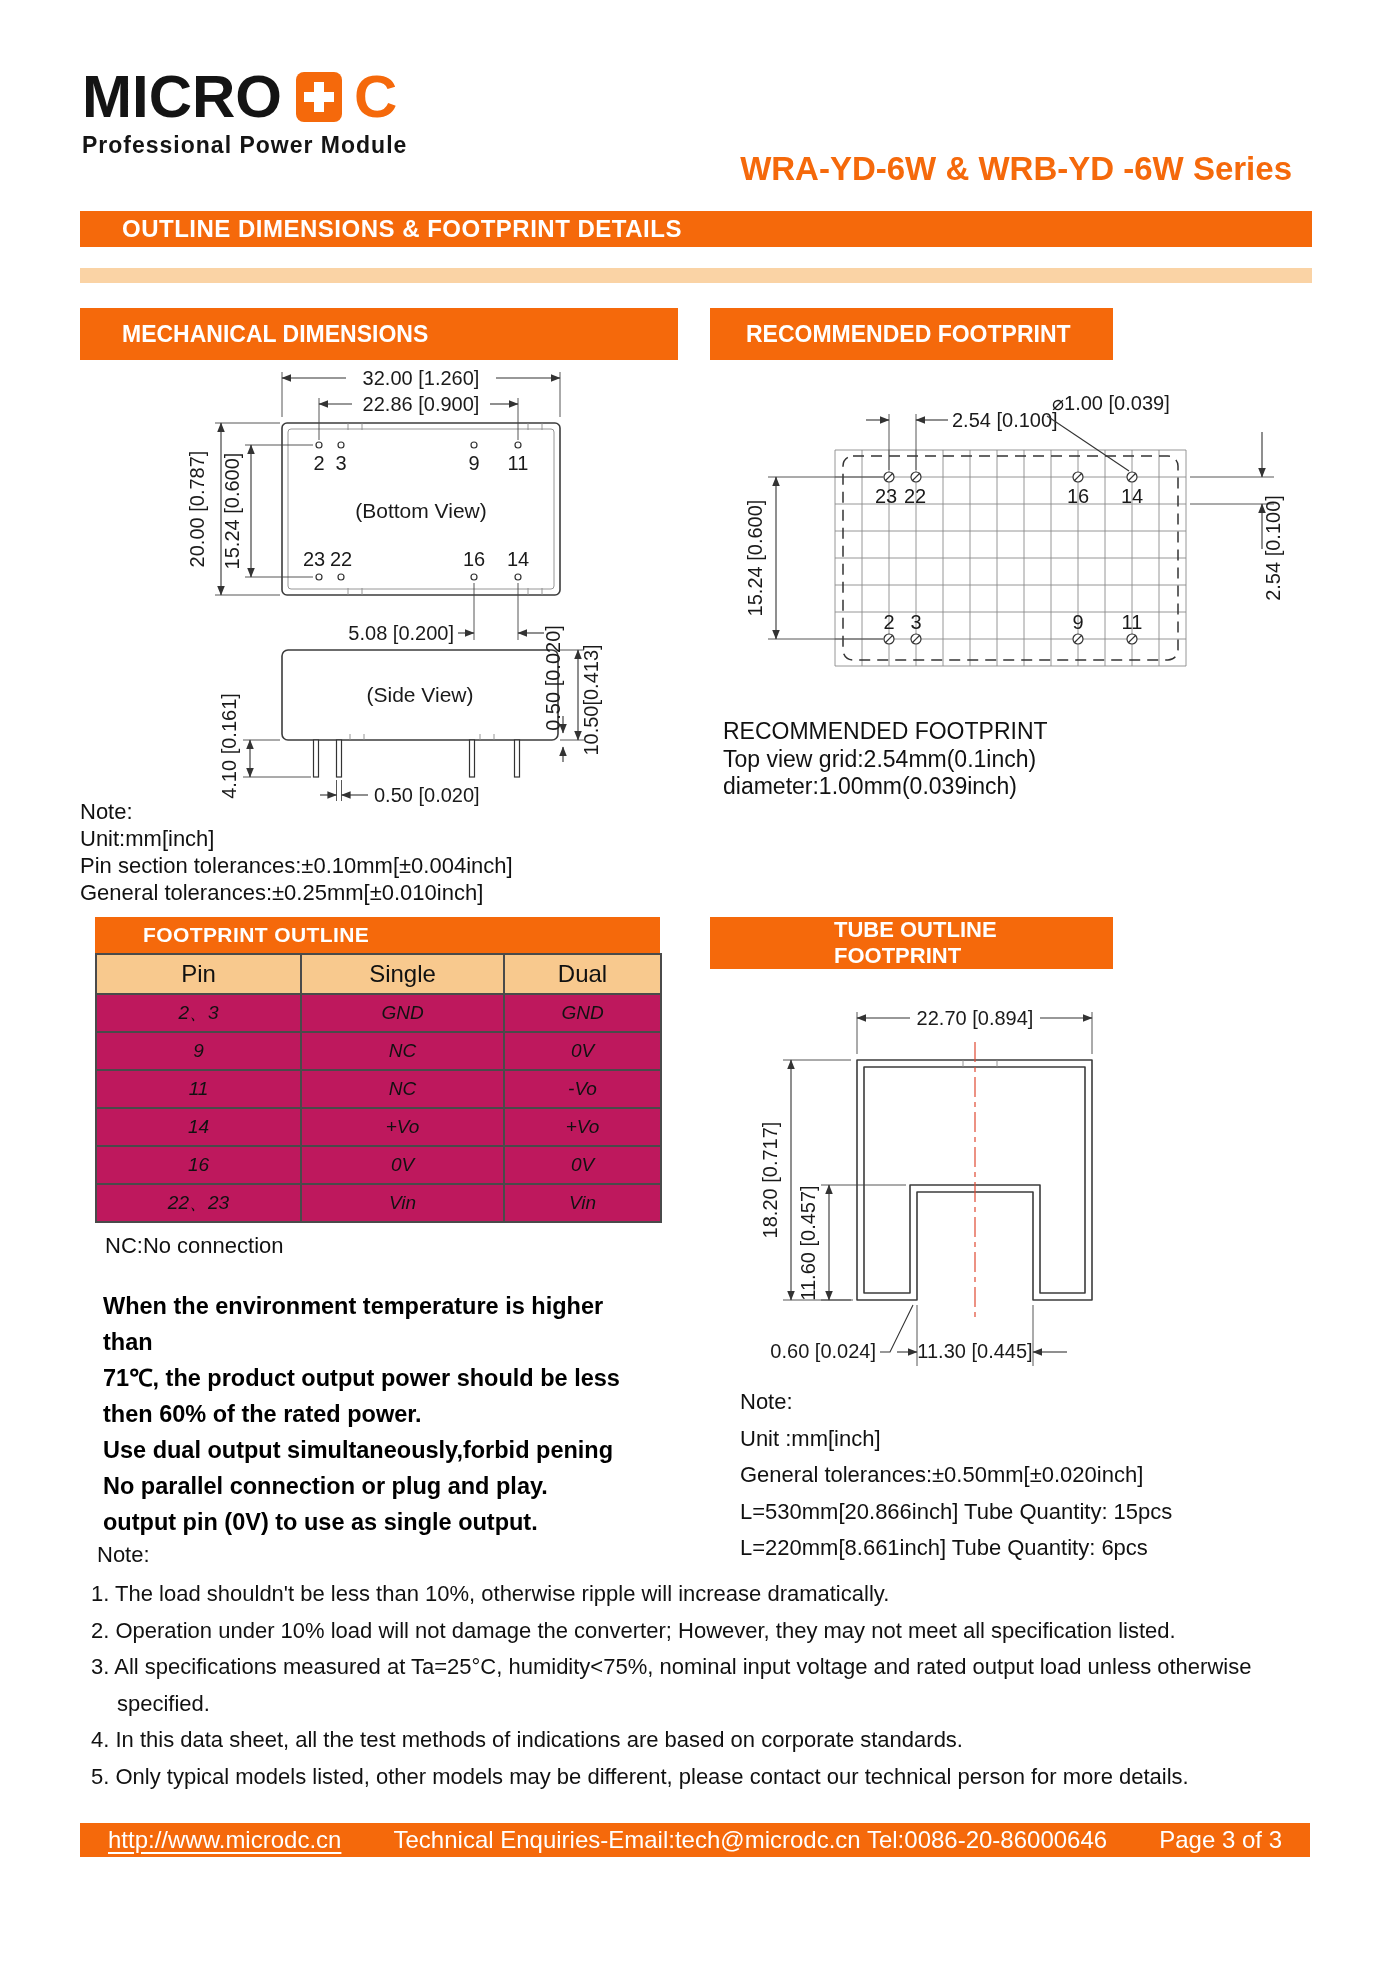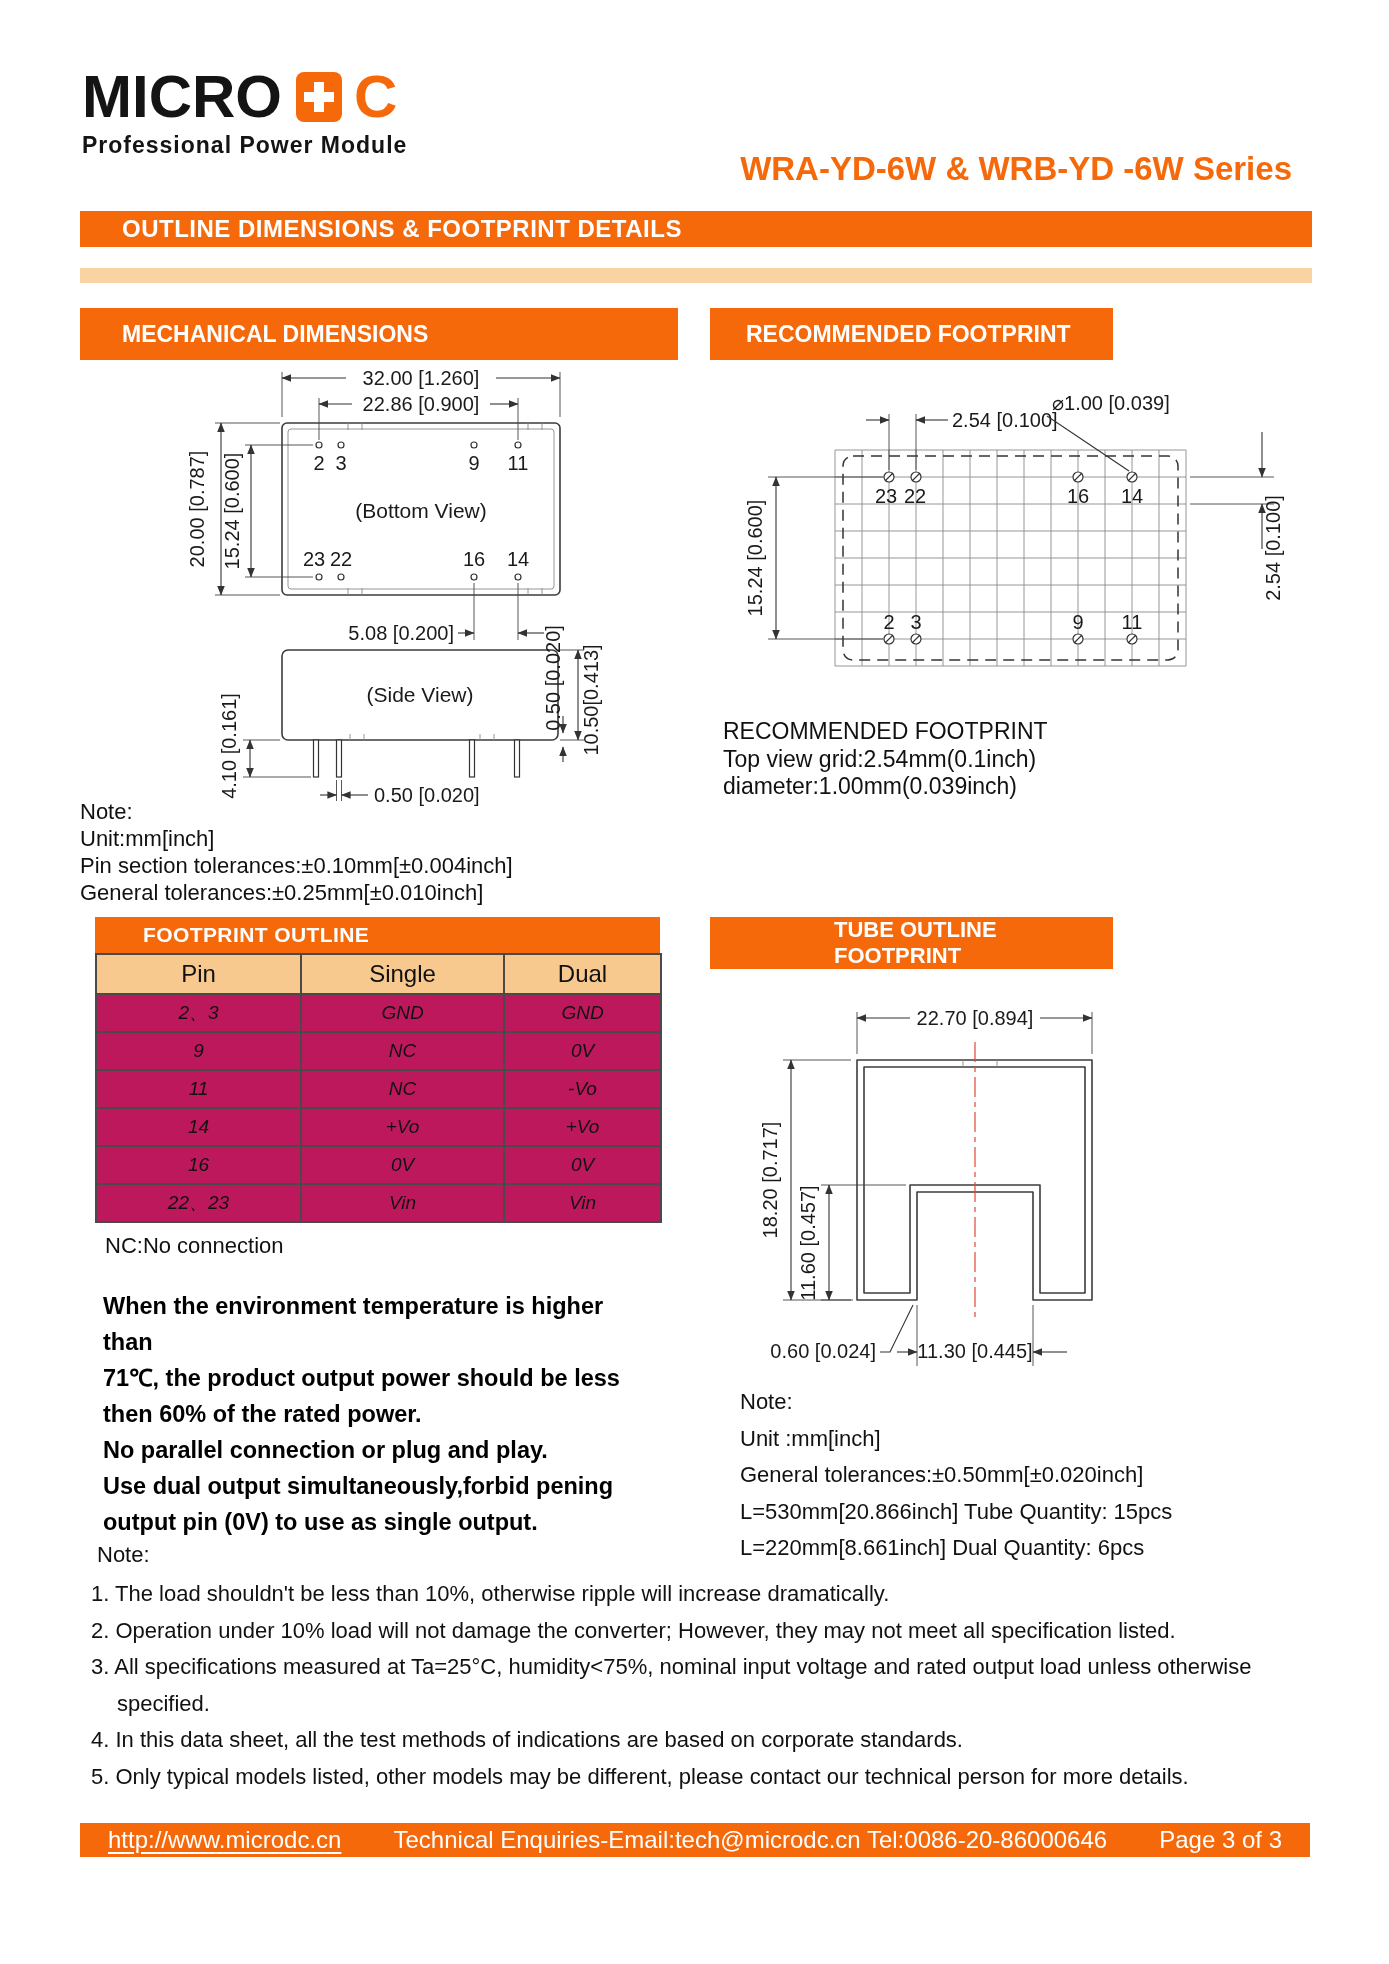--- a/index.html
+++ b/index.html
@@ -290,22 +290,22 @@
       </tr>
     </tbody>
       </table>
   </div>
   <div class="abs" id="nc-note">NC:No connection</div>
 
   <div class="abs" id="warning">
     <div>When the environment temperature is higher than</div>
     <div>71℃, the product output power should be less</div>
     <div>then 60% of the rated power.</div>
+    <div>Use dual output simultaneously,forbid pening</div>
     <div>No parallel connection or plug and play.</div>
-    <div>Use dual output simultaneously,forbid pening</div>
     <div>output pin (0V) to use as single output.</div>
   </div>
 
   <svg style="left:680px;top:985px" width="640" height="400" viewBox="680 985 640 400">
     <g>
       <path class="dln" d="M857 1060H1092V1300H1033V1192H917V1300H857Z"></path>
       <path class="dln" stroke-width="1.1" d="M864 1067H1085V1293H1040V1185H910V1293H864Z"></path>
       <path class="thin" d="M963 1060v7M997 1060v7"></path>
       <path d="M975 1042V1322" stroke="#E04A33" stroke-width="1.2" fill="none" stroke-dasharray="20 5 5 5"></path>
     </g>
@@ -336,21 +336,21 @@
       <line class="dim" x1="1056" y1="1352" x2="1067" y2="1352"></line>
       <text class="dt" x="975" y="1358" text-anchor="middle" font-size="19">11.30 [0.445]</text>
     </g>
   </svg>
 
   <div class="abs" id="tube-note">
     <div>Note:</div>
     <div>Unit :mm[inch]</div>
     <div>General tolerances:±0.50mm[±0.020inch]</div>
     <div>L=530mm[20.866inch] Tube Quantity: 15pcs</div>
-    <div>L=220mm[8.661inch] Dual Quantity: 6pcs</div>
+    <div>L=220mm[8.661inch] Tube Quantity: 6pcs</div>
   </div>
 
   <div class="abs" id="notes-title">Note:</div>
   <div class="abs" id="notes-list">
     <div class="note-item">1. The load shouldn't be less than 10%, otherwise ripple will increase dramatically.</div>
     <div class="note-item">2. Operation under 10% load will not damage the converter; However, they may not meet all specification listed.</div>
     <div class="note-item">3. All specifications measured at Ta=25°C, humidity&lt;75%, nominal input voltage and rated output load unless otherwise specified.</div>
     <div class="note-item">4. In this data sheet, all the test methods of indications are based on corporate standards.</div>
     <div class="note-item">5. Only typical models listed, other models may be different, please contact our technical person for more details.</div>
   </div>

